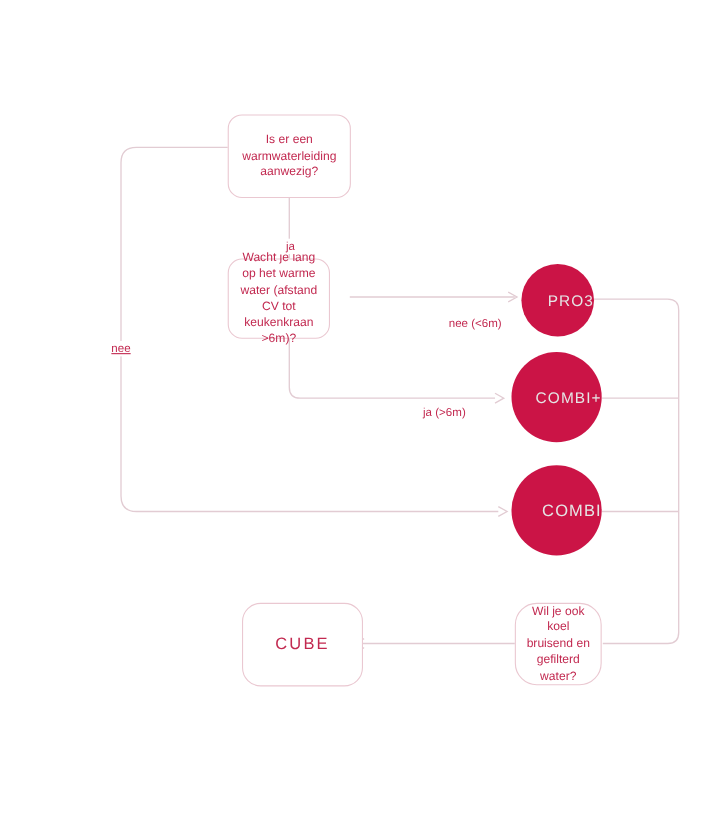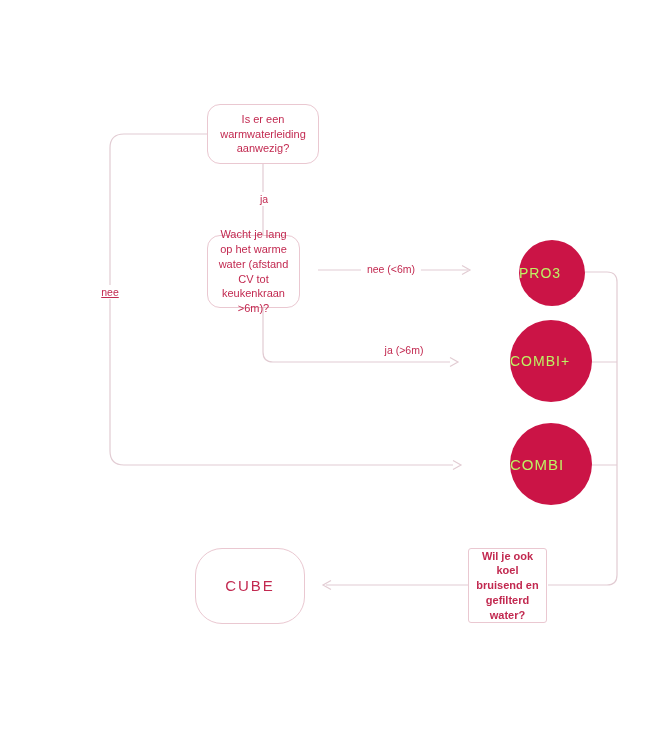--- a/index.html
+++ b/index.html
@@ -31,57 +31,57 @@
     background: var(--background);
     color: var(--text-red);
     display: flex;
     align-items: center;
     justify-content: center;
     text-align: center;
     font-size: 11px;
     line-height: 1.34;
     padding: 4px 6px;
   }
-  .qbox--q1 { left: 207px; top: 104px; width: 112px; height: 60px; border-radius: 13px; }
+  .qbox--q1 { left: 207px; top: 104px; width: 112px; height: 76px; border-radius: 13px; }
   .qbox--q2 { left: 207px; top: 235px; width: 93px; height: 73px; border-radius: 13px; }
-  .qbox--q3 { left: 468px; top: 548px; width: 79px;  height: 75px; border-radius: 3px; font-weight: bold; }
+  .qbox--q3 { left: 468px; top: 548px; width: 79px;  height: 75px; border-radius: 20px; }
   .qbox--cube {
-    left: 195px; top: 548px; width: 110px; height: 76px; border-radius: 27px;
+    left: 220px; top: 548px; width: 110px; height: 76px; border-radius: 17px;
     font-size: 15px; letter-spacing: 2px;
   }
 
   .circle {
     position: absolute;
     border-radius: 50%;
     background: var(--brand-red);
-    color: #bef264;
+    color: #e5e5e5;
     display: flex;
     align-items: center;
-    justify-content: flex-start;
+    justify-content: flex-end;
     text-align: center;
     letter-spacing: 1px;
     font-size: 14px;
-    margin-left: 45px;
   }
   .circle--pro3  { left: 474px; top: 240px; width: 66px; height: 66px; }
   .circle--combiplus { left: 465px; top: 320px; width: 82px; height: 82px; }
   .circle--combi { left: 465px; top: 423px; width: 82px; height: 82px; font-size: 15px; }
 
   .edge-label {
     position: absolute;
     transform: translate(-50%, -50%);
     background: var(--background);
     color: var(--text-red);
     font-size: 10.5px;
     padding: 1px 6px;
     white-space: nowrap;
+    margin-top: 25px;
   }
   .edge-label--ja   { left: 264px; top: 199px; }
   .edge-label--nee  { left: 110px; top: 292px; text-decoration: underline; }
-  .edge-label--nee6 { left: 391px; top: 269px; }
+  .edge-label--nee6 { left: 432px; top: 269px; }
   .edge-label--ja6  { left: 404px; top: 350px; }
 </style>
 </head>
 <body>
 
 <div class="stage">
 
   <svg class="connectors" width="650" height="750" viewBox="0 0 650 750">
 
     <path class="connector" d="M207 134 H124 Q110 134 110 148 V451 Q110 465 124 465 H453"></path>

